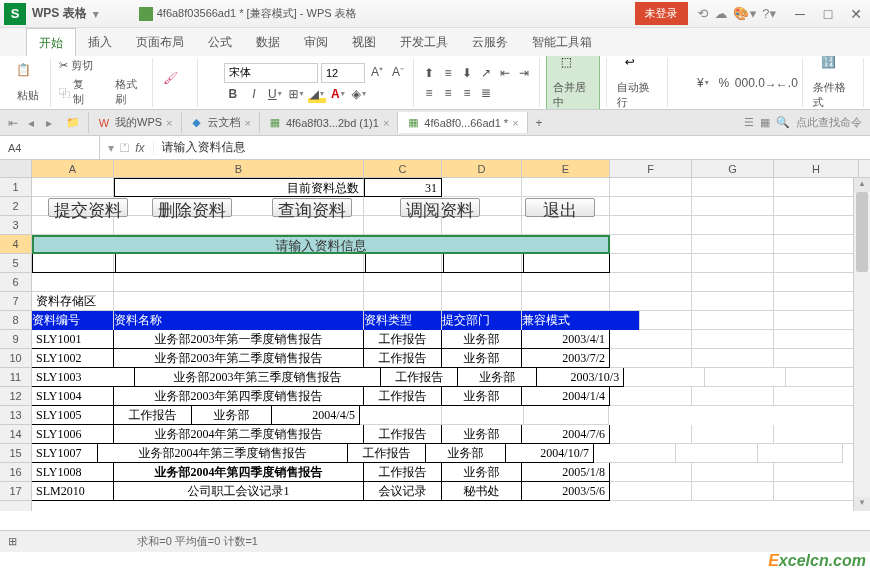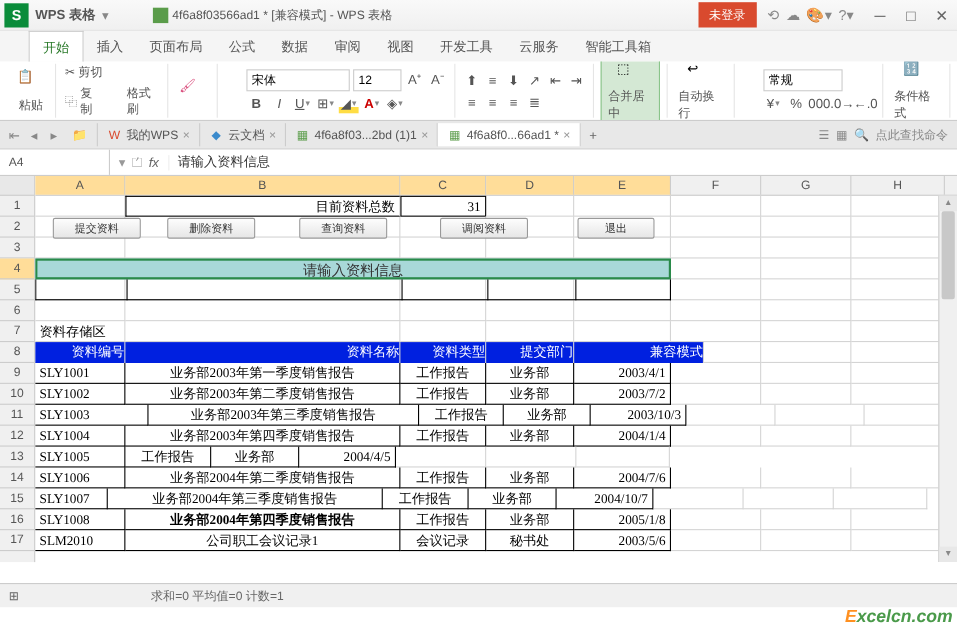--- a/index.html
+++ b/index.html
@@ -76,23 +76,23 @@
     .cell.center { text-align: center; }
     .cell.right { text-align: right; }
     
     .col-A { width: 82px; } .col-B { width: 250px; } .col-C { width: 78px; } .col-D { width: 80px; } .col-E { width: 88px; } .col-F { width: 82px; } .col-G { width: 82px; } .col-H { width: 85px; }
     
     .merged-title { position: absolute; top: 57px; left: 0; width: 578px; height: 19px; background: #a8d8d8; border: 2px solid #2a8a4a; text-align: center; line-height: 17px; font-size: 13px; color: #333; font-family: "SimSun", serif; }
     .row5-border { position: absolute; top: 76px; left: 0; width: 578px; height: 19px; border-left: 1px solid #000; border-right: 1px solid #000; border-bottom: 1px solid #000; }
     .row5-border .sep { position: absolute; top: 0; width: 1px; height: 19px; background: #000; }
     
     .header-row { position: absolute; top: 133px; left: 0; width: 608px; height: 19px; background: #0020e0; display: flex; }
-    .header-cell { color: #fff; text-align: right; line-height: 19px; font-size: 12px; font-family: "SimSun", serif; border-right: 1px solid #d4d4d4; }
-    
-    .sheet-btn { position: absolute; height: 19px; background: linear-gradient(#fdfdfd, #e6e6e6); border: 1px solid #999; border-radius: 2px; font-size: 10px; cursor: pointer; color: #333; font-family: "SimSun", serif; }
+    .header-cell { color: #fff; text-align: left; line-height: 19px; font-size: 12px; font-family: "SimSun", serif; border-right: 1px solid #d4d4d4; }
+    
+    .sheet-btn { position: absolute; height: 19px; background: linear-gradient(#fdfdfd, #e6e6e6); border: 1px solid #999; border-radius: 2px; font-size: 17px; cursor: pointer; color: #333; font-family: "SimSun", serif; }
     
     .scroll-v { position: absolute; right: 0; top: 18px; bottom: 0; width: 17px; background: #f0f0f0; border-left: 1px solid #ccc; }
     .scroll-v .thumb { position: absolute; top: 14px; left: 2px; right: 2px; height: 80px; background: #c8c8c8; border-radius: 2px; }
     .scroll-v .arrow { position: absolute; left: 0; right: 0; height: 14px; text-align: center; font-size: 9px; color: #888; cursor: pointer; background: #e8e8e8; }
     
     
     .status-bar { position: absolute; left: 0; right: 0; background: #f0f0f0; border-top: 1px solid #ccc; height: 22px; display: flex; align-items: center; padding: 0 8px; font-size: 11px; color: #666; }
     .status-bar .stats { margin-left: 120px; }
     
     .watermark { position: absolute; bottom: 2px; right: 4px; font-size: 16px; font-weight: bold; font-style: italic; color: #4a9a4a; text-shadow: 1px 1px 0 #fff; }
@@ -208,23 +208,20 @@
       <span style="font-size:11px;color:#555">合并居中</span>
     </div>
   </div>
   <div class="ribbon-group">
     <div class="ribbon-btn-lg">
       <span class="ribbon-icon-lg">↩</span>
       <span style="font-size:11px;color:#555">自动换行</span>
     </div>
   </div>
   <div class="ribbon-group">
-    <div class="font-row">
-        <input class="font-select" style="width: 72px;" value="常规">
-      </div>
     <div class="font-row">
       <button class="fmt-btn">¥<span class="dropdown-arrow">▾</span></button>
       <button class="fmt-btn">%</button>
       <button class="fmt-btn">000</button>
       <button class="fmt-btn">.0→</button>
       <button class="fmt-btn">←.0</button>
     </div>
   </div>
   <div class="ribbon-group">
     <div class="ribbon-btn-lg">

